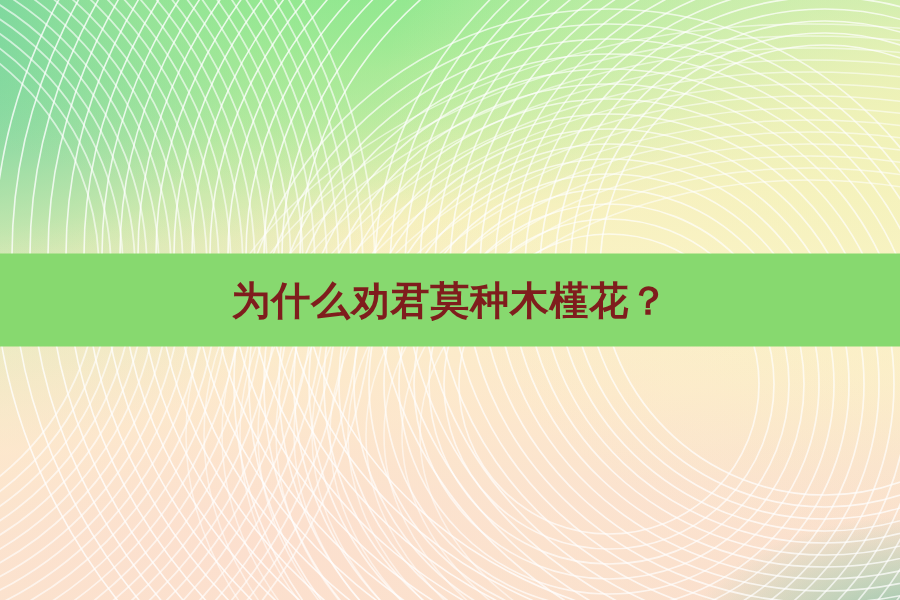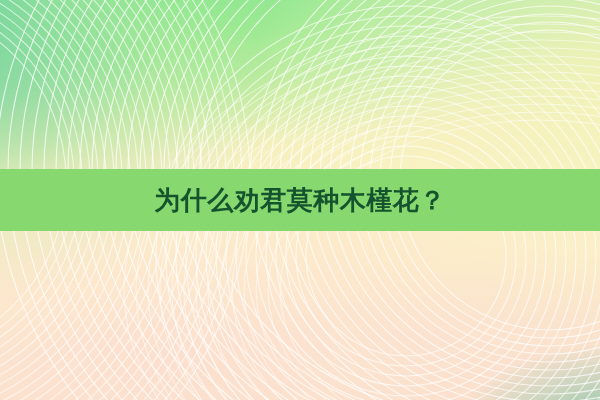--- a/index.html
+++ b/index.html
@@ -118,21 +118,21 @@
     top: 169px;
     width: 600px;
     height: 62px;
     background: #87d96f;
     display: flex;
     align-items: center;
     justify-content: center;
   }
 
   #title-text {
-    color: #14532d;
+    color: #7f1d1d;
     font-size: 26px;
     font-weight: bold;
     letter-spacing: 0.5px;
     line-height: 1;
     white-space: nowrap;
     user-select: none;
   }
 </style>
 </head>
 <body>

